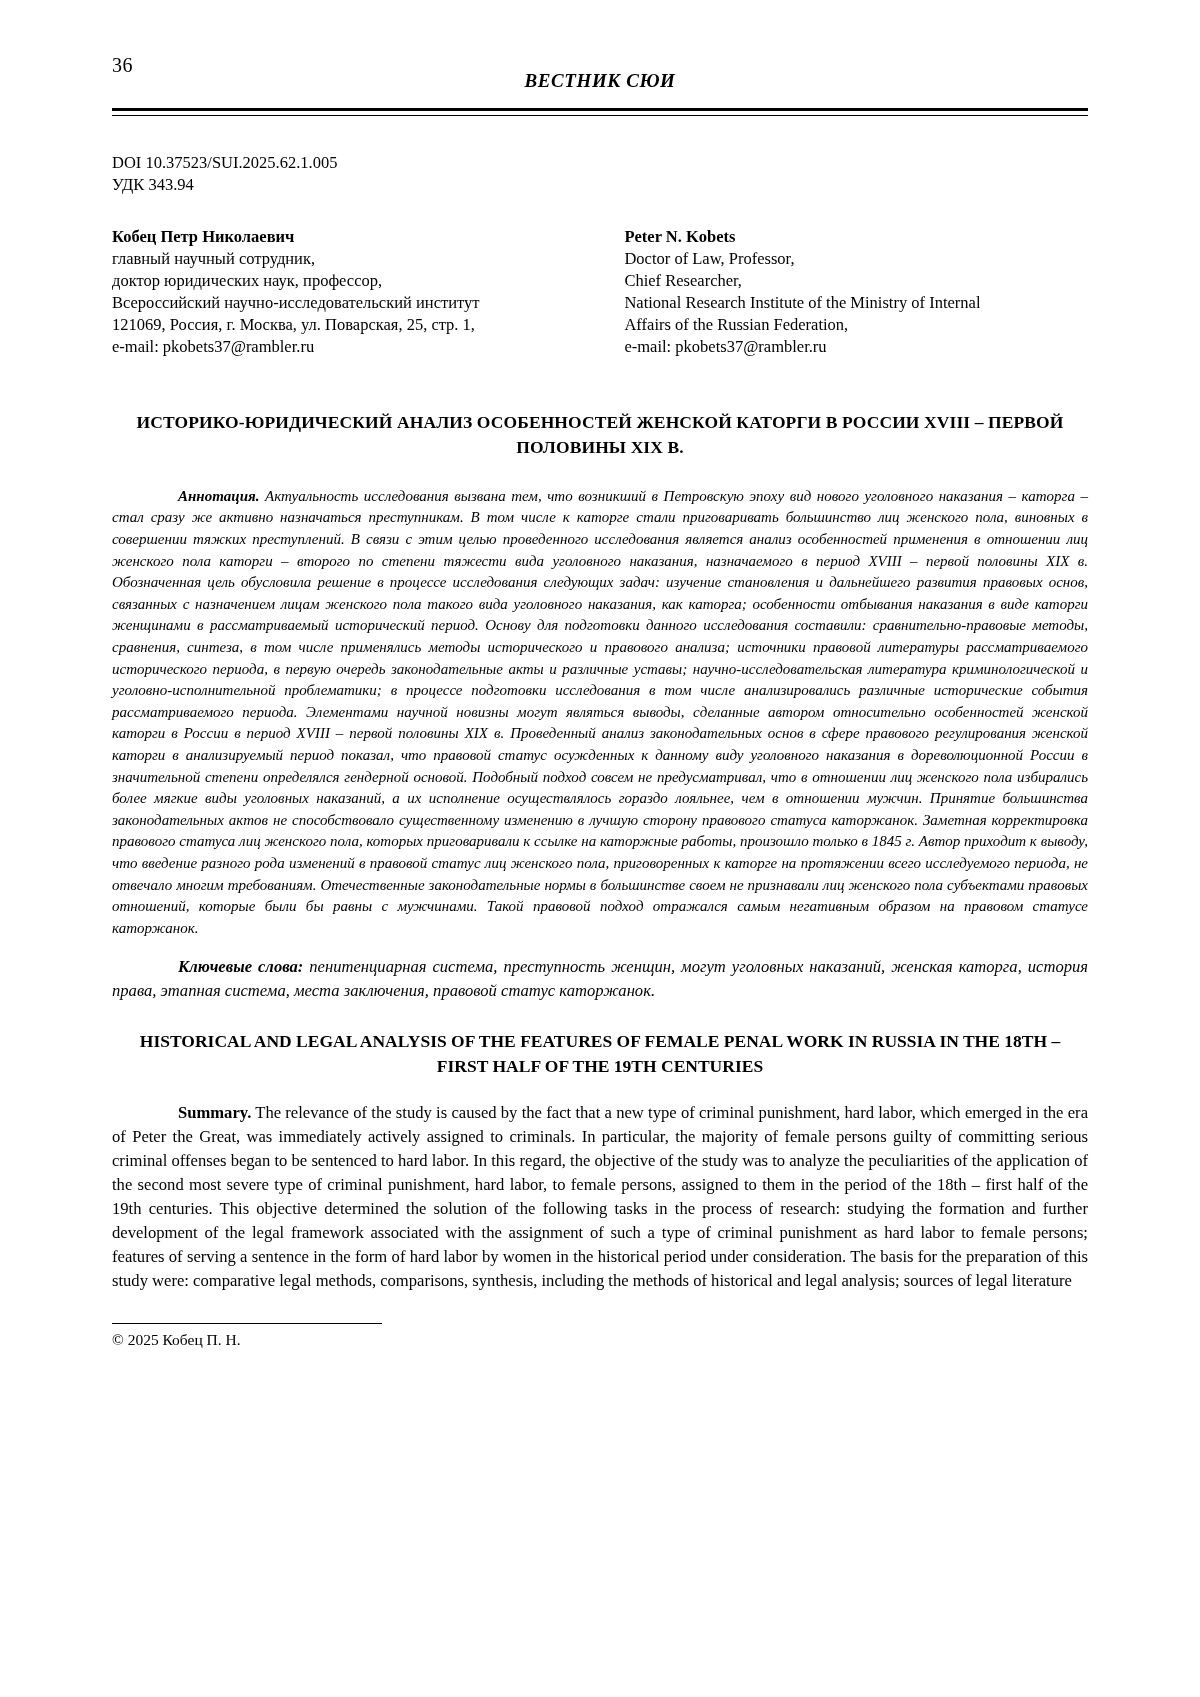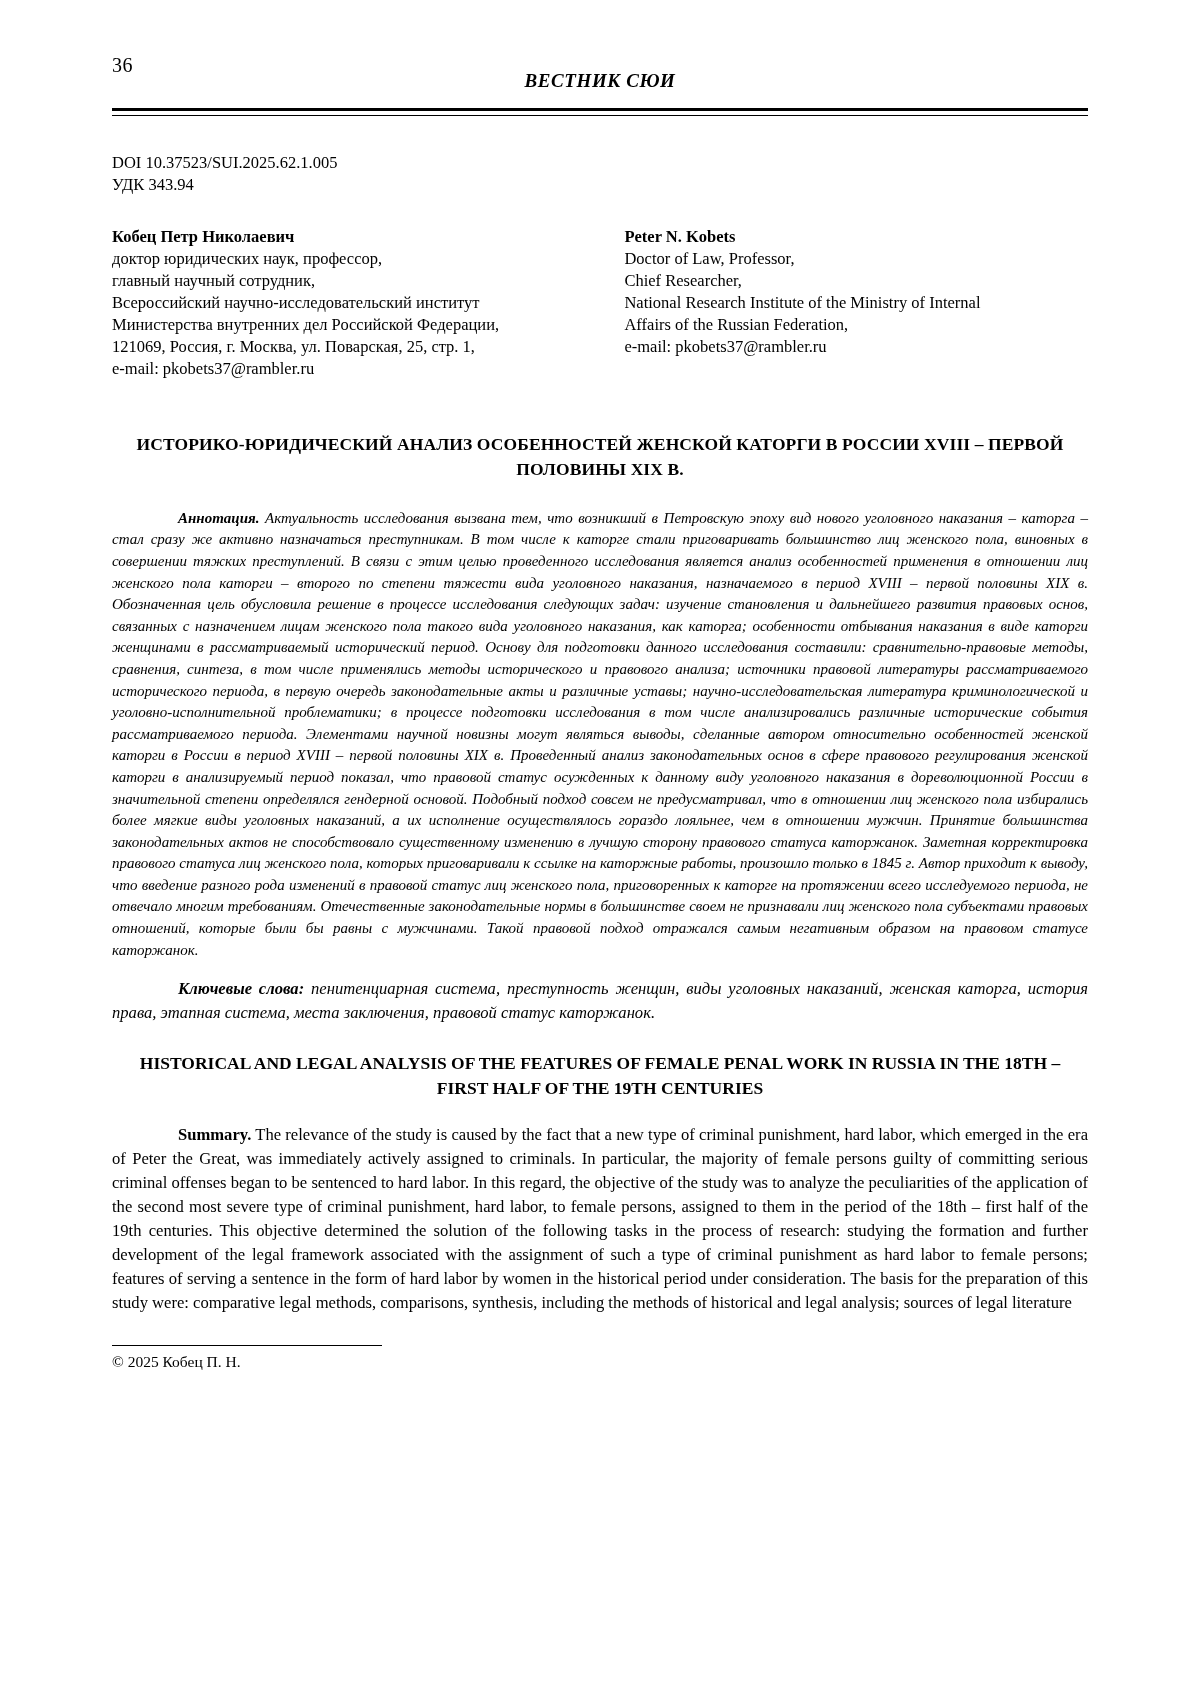--- a/index.html
+++ b/index.html
@@ -139,45 +139,44 @@
   <div class="rule-double"></div>
 
   <div class="meta">
     <div>DOI 10.37523/SUI.2025.62.1.005</div>
     <div>УДК 343.94</div>
   </div>
 
   <div class="authors">
     <div class="author-col">
       <div class="author-name">Кобец Петр Николаевич</div>
+      <span class="author-line">главный научный сотрудник,</span>
       <span class="author-line">доктор юридических наук, профессор,</span>
-      <span class="author-line">главный научный сотрудник,</span>
       <span class="author-line">Всероссийский научно-исследовательский институт</span>
-      <span class="author-line">Министерства внутренних дел Российской Федерации,</span>
       <span class="author-line">121069, Россия, г. Москва, ул. Поварская, 25, стр. 1,</span>
       <span class="author-line">e-mail: pkobets37@rambler.ru</span>
     </div>
     <div class="author-col right">
       <div class="author-name">Peter N. Kobets</div>
       <span class="author-line">Doctor of Law, Professor,</span>
       <span class="author-line">Chief Researcher,</span>
       <span class="author-line justify">National Research Institute of the Ministry of Internal</span>
       <span class="author-line">Affairs of the Russian Federation,</span>
       <span class="author-line">e-mail: pkobets37@rambler.ru</span>
     </div>
   </div>
 
   <h1 class="article-title">ИСТОРИКО-ЮРИДИЧЕСКИЙ АНАЛИЗ ОСОБЕННОСТЕЙ ЖЕНСКОЙ КАТОРГИ В РОССИИ XVIII – ПЕРВОЙ ПОЛОВИНЫ XIX В.</h1>
 
   <p class="abstract">
     <span class="lead">Аннотация.</span><span> Актуальность исследования вызвана тем, что возникший в Петровскую эпоху вид нового уголовного наказания – каторга – стал сразу же активно назначаться преступникам. В том числе к каторге стали приговаривать большинство лиц женского пола, виновных в совершении тяжких преступлений. В связи с этим целью проведенного исследования является анализ особенностей применения в отношении лиц женского пола каторги – второго по степени тяжести вида уголовного наказания, назначаемого в период XVIII – первой половины XIX в. Обозначенная цель обусловила решение в процессе исследования следующих задач: изучение становления и дальнейшего развития правовых основ, связанных с назначением лицам женского пола такого вида уголовного наказания, как каторга; особенности отбывания наказания в виде каторги женщинами в рассматриваемый исторический период. Основу для подготовки данного исследования составили: сравнительно-правовые методы, сравнения, синтеза, в том числе применялись методы исторического и правового анализа; источники правовой литературы рассматриваемого исторического периода, в первую очередь законодательные акты и различные уставы; научно-исследовательская литература криминологической и уголовно-исполнительной проблематики; в процессе подготовки исследования в том числе анализировались различные исторические события рассматриваемого периода. Элементами научной новизны могут являться выводы, сделанные автором относительно особенностей женской каторги в России в период XVIII – первой половины XIX в. Проведенный анализ законодательных основ в сфере правового регулирования женской каторги в анализируемый период показал, что правовой статус осужденных к данному виду уголовного наказания в дореволюционной России в значительной степени определялся гендерной основой. Подобный подход совсем не предусматривал, что в отношении лиц женского пола избирались более мягкие виды уголовных наказаний, а их исполнение осуществлялось гораздо лояльнее, чем в отношении мужчин. Принятие большинства законодательных актов не способствовало существенному изменению в лучшую сторону правового статуса каторжанок. Заметная корректировка правового статуса лиц женского пола, которых приговаривали к ссылке на каторжные работы, произошло только в 1845 г. Автор приходит к выводу, что введение разного рода изменений в правовой статус лиц женского пола, приговоренных к каторге на протяжении всего исследуемого периода, не отвечало многим требованиям. Отечественные законодательные нормы в большинстве своем не признавали лиц женского пола субъектами правовых отношений, которые были бы равны с мужчинами. Такой правовой подход отражался самым негативным образом на правовом статусе каторжанок.</span>
   </p>
 
   <p class="keywords">
-    <span class="lead">Ключевые слова:</span><span> пенитенциарная система, преступность женщин, виды уголовных наказаний, женская каторга, история права, этапная система, места заключения, правовой статус каторжанок.</span>
+    <span class="lead">Ключевые слова:</span><span> пенитенциарная система, преступность женщин, могут уголовных наказаний, женская каторга, история права, этапная система, места заключения, правовой статус каторжанок.</span>
   </p>
 
   <h2 class="article-title-en">HISTORICAL AND LEGAL ANALYSIS OF THE FEATURES OF FEMALE PENAL WORK IN RUSSIA IN THE 18TH – FIRST HALF OF THE 19TH CENTURIES</h2>
 
   <p class="summary">
     <span class="lead">Summary.</span><span> The relevance of the study is caused by the fact that a new type of criminal punishment, hard labor, which emerged in the era of Peter the Great, was immediately actively assigned to criminals. In particular, the majority of female persons guilty of committing serious criminal offenses began to be sentenced to hard labor. In this regard, the objective of the study was to analyze the peculiarities of the application of the second most severe type of criminal punishment, hard labor, to female persons, assigned to them in the period of the 18th – first half of the 19th centuries. This objective determined the solution of the following tasks in the process of research: studying the formation and further development of the legal framework associated with the assignment of such a type of criminal punishment as hard labor to female persons; features of serving a sentence in the form of hard labor by women in the historical period under consideration. The basis for the preparation of this study were: comparative legal methods, comparisons, synthesis, including the methods of historical and legal analysis; sources of legal literature</span>
   </p>
 
   <div class="footer">
     <div class="footer-rule"></div>

